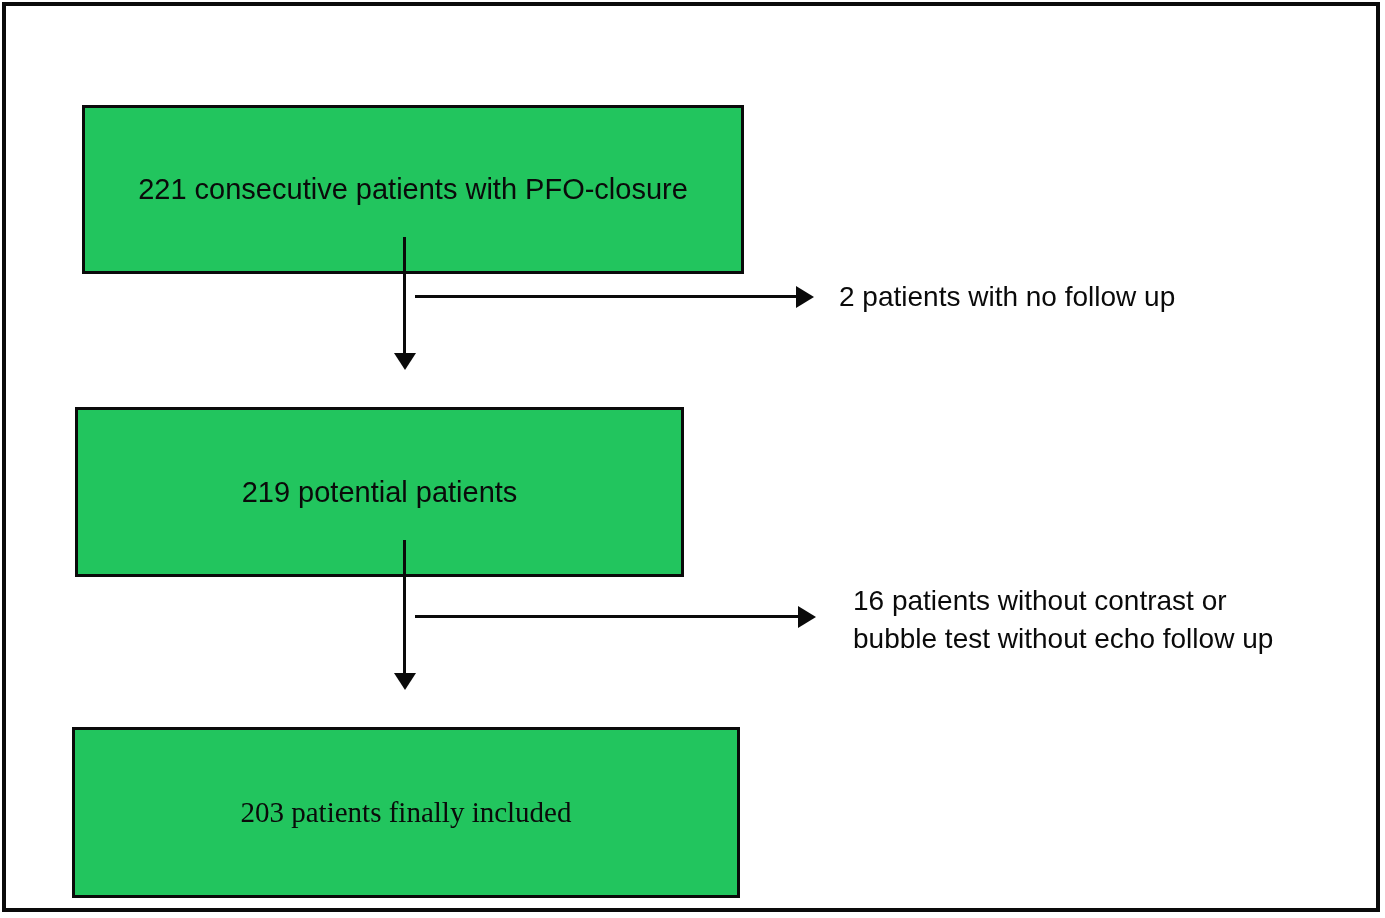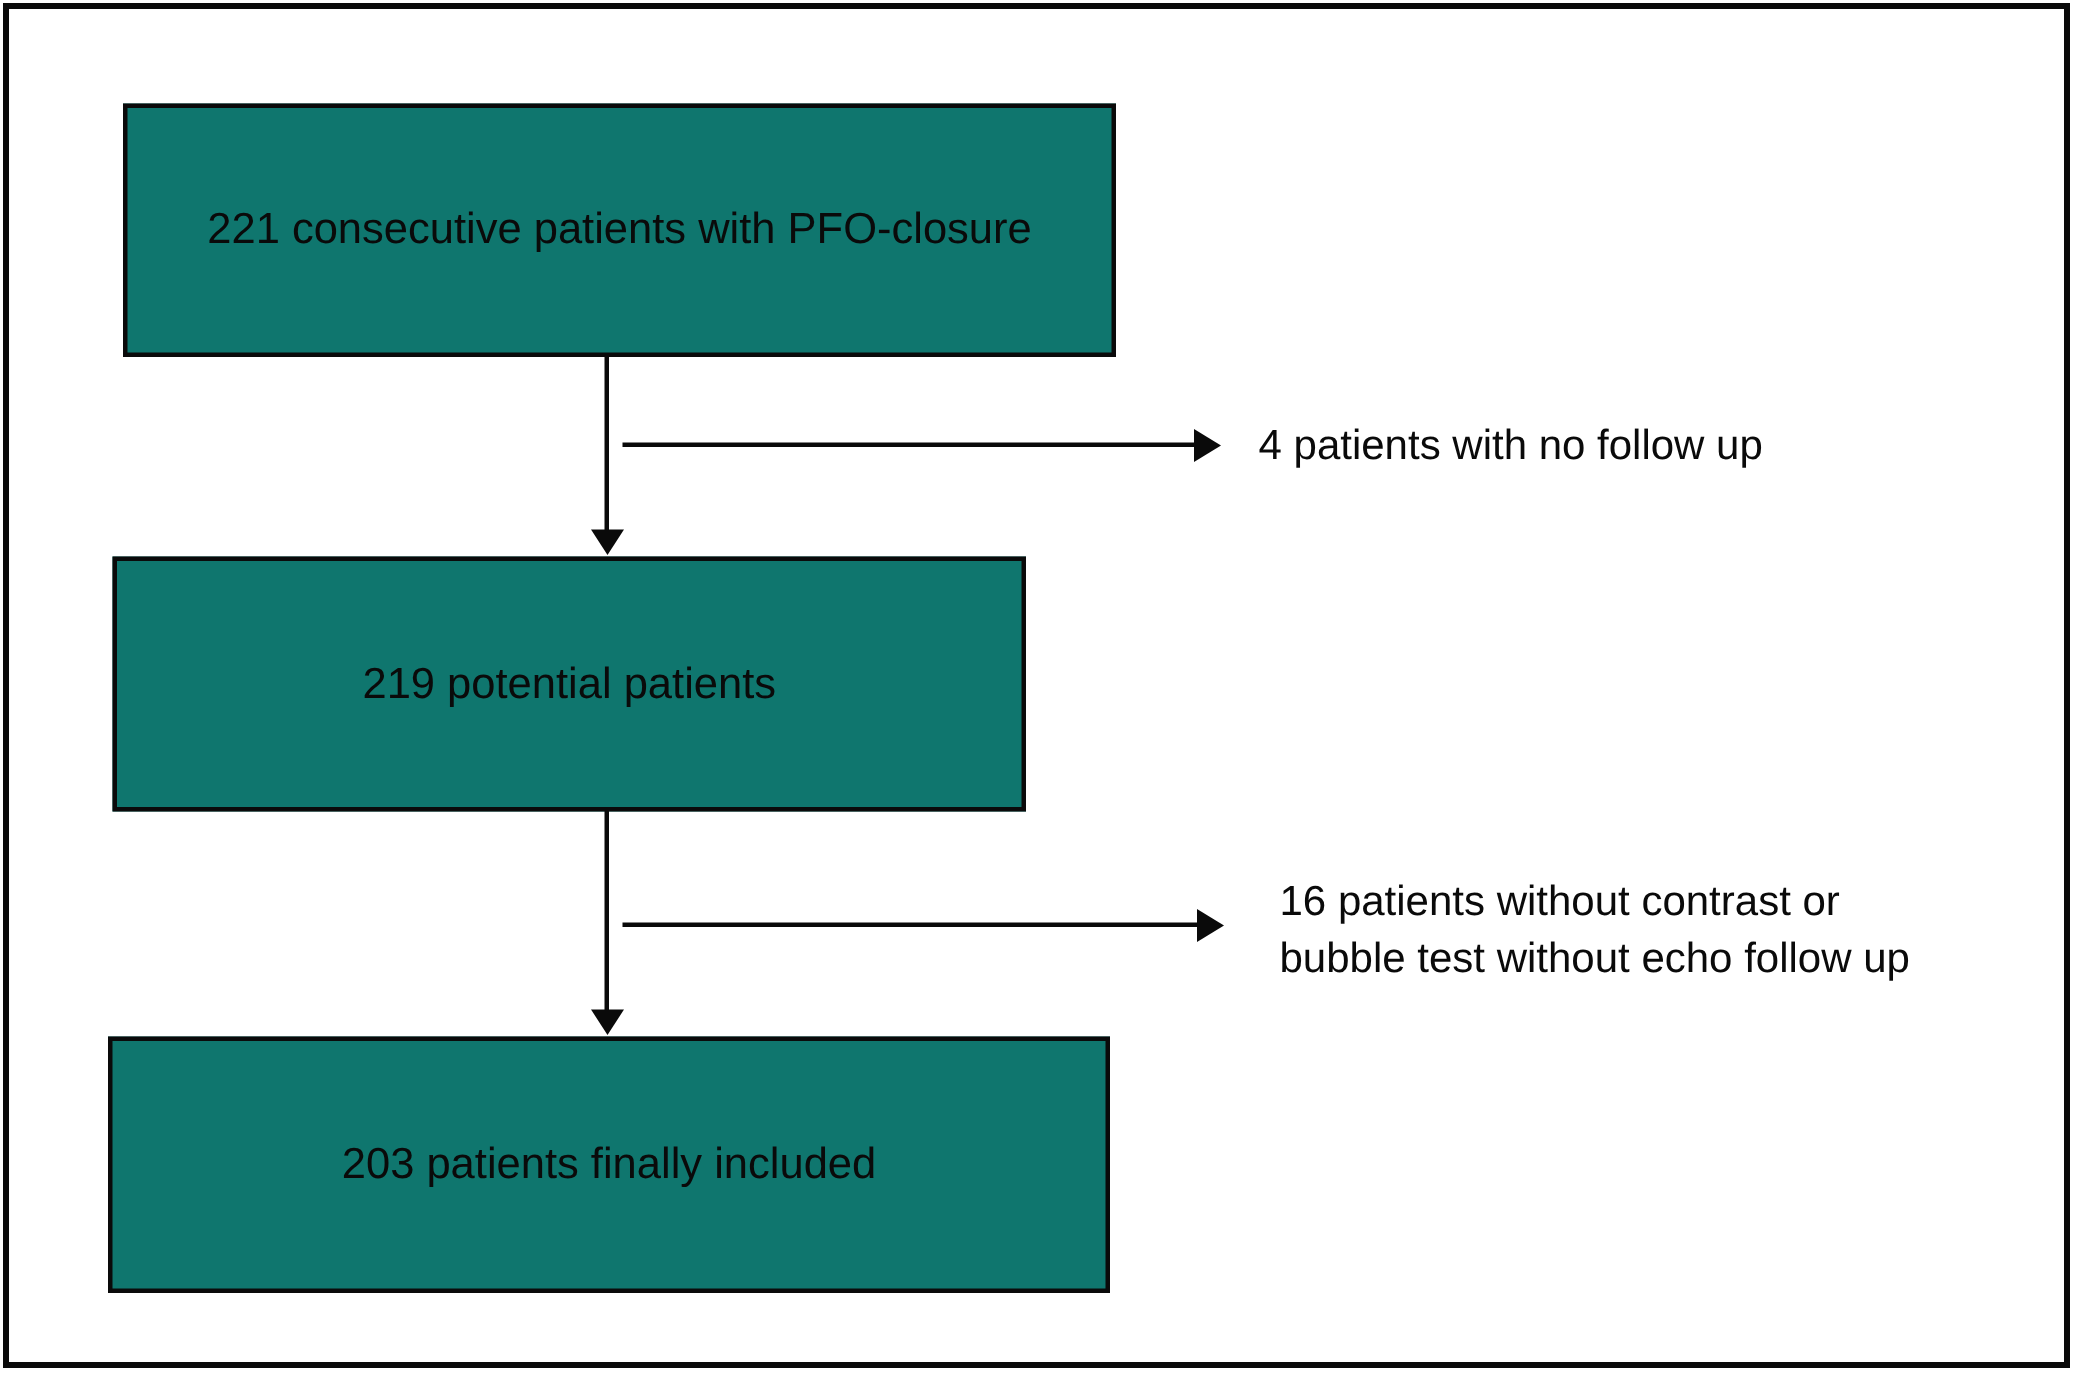--- a/index.html
+++ b/index.html
@@ -22,32 +22,33 @@
     top: 2px;
     width: 1378px;
     height: 910px;
     border: 4px solid #0a0a0a;
     box-sizing: border-box;
   }
   .node {
     position: absolute;
     border: 3px solid #0a0a0a;
     box-sizing: border-box;
-    background: #0f766e;
+    background: #22c55e;
     display: flex;
     align-items: center;
     justify-content: center;
     text-align: center;
     font-size: 29px;
     line-height: 1.25;
     color: #0a0a0a;
+    margin-top: 36px;
   }
   .box1 { left: 82px; top: 69px;  width: 662px; height: 169px; }
   .box2 { left: 75px; top: 371px; width: 609px; height: 170px; }
-  .box3 { left: 72px; top: 691px; width: 668px; height: 171px; }
+  .box3 { left: 72px; top: 691px; width: 668px; height: 171px; font-family: Liberation Serif, serif; }
 
   .vline {
     position: absolute;
     width: 3px;
     background: #0a0a0a;
   }
   .v1 { left: 403px; top: 237px; height: 121px; }
   .v2 { left: 403px; top: 540px; height: 138px; }
 
   .arrowhead-down {
@@ -111,21 +112,21 @@
 
   <div class="vline v1"></div>
   <div class="arrowhead-down ad1"></div>
 
   <div class="vline v2"></div>
   <div class="arrowhead-down ad2"></div>
 
   <div class="hline h1"></div>
   <div class="arrowhead-right ar1"></div>
   <div class="side-label label1">
-    <span>4 patients with no follow up</span>
+    <span>2 patients with no follow up</span>
   </div>
 
   <div class="hline h2"></div>
   <div class="arrowhead-right ar2"></div>
   <div class="side-label label2">
     <span>16 patients without contrast or</span>
     <span>bubble test without echo follow up</span>
   </div>
 </div>
 

